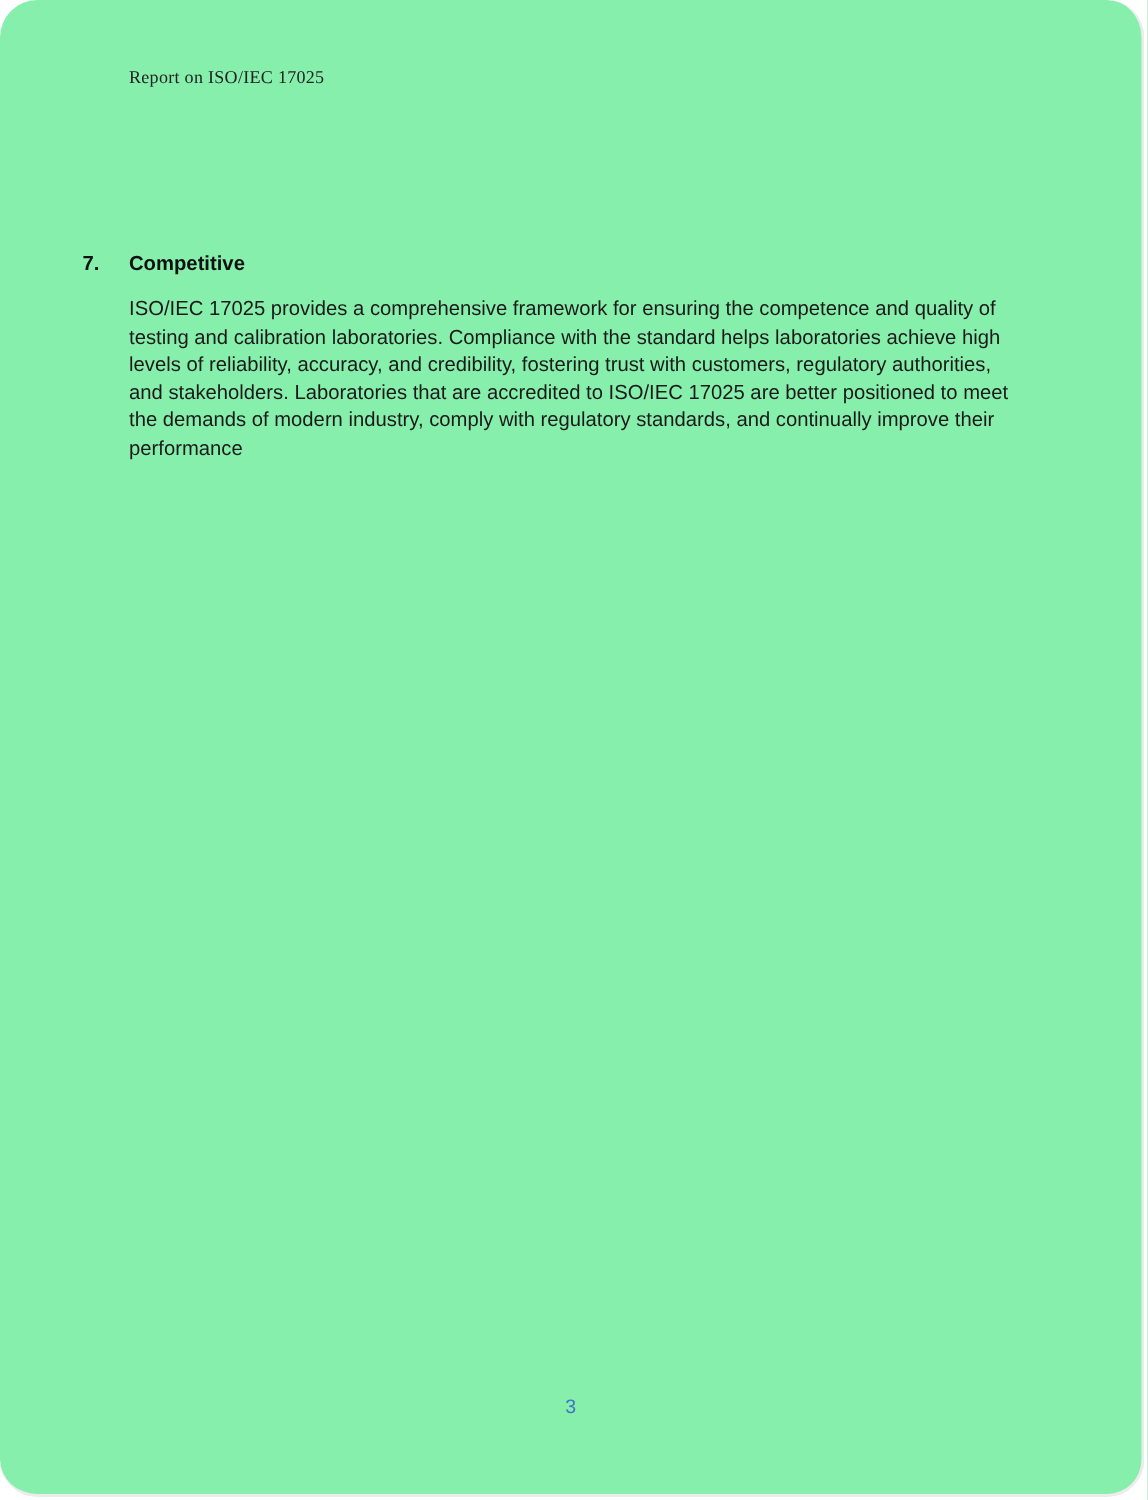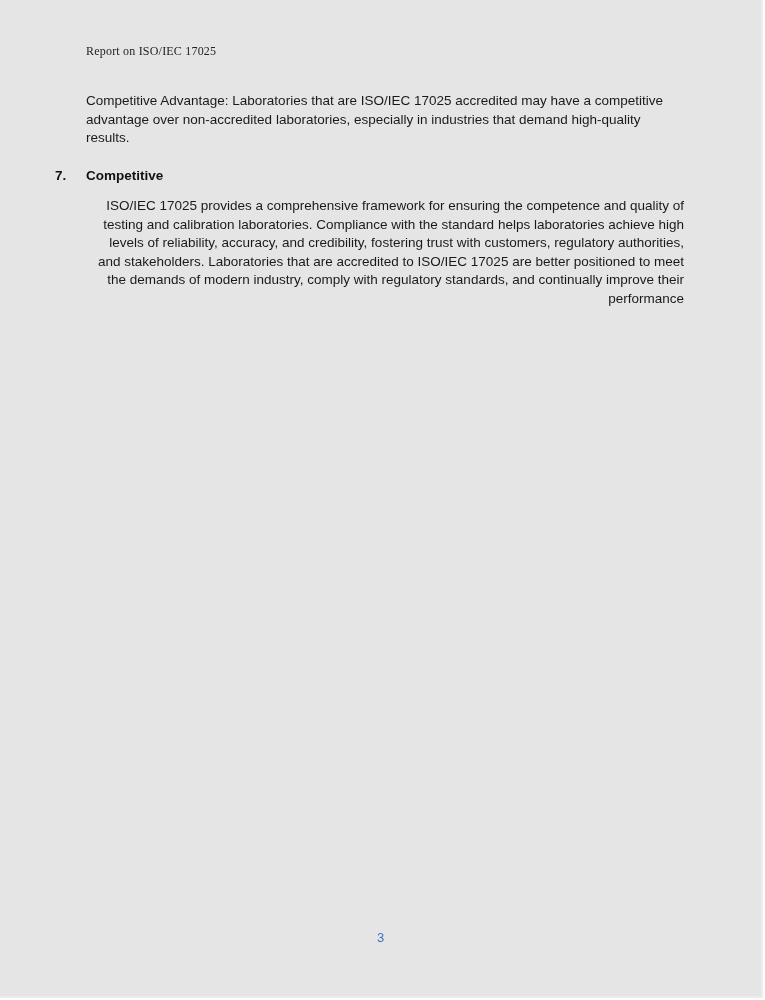--- a/index.html
+++ b/index.html
@@ -15,24 +15,25 @@
     font-family: "Liberation Sans", sans-serif;
     color: #1a1a1a;
     -webkit-font-smoothing: antialiased;
   }
   .page {
     position: absolute;
     top: 0;
     left: 0;
     width: 763px;
     height: 998px;
-    background: #e5e5e5;
+    background: #86efac;
     border-right: 2px solid #ececec;
     border-bottom: 2px solid #ececec;
     box-sizing: border-box;
+    border-radius: 25px;
   }
   .doc-header {
     position: absolute;
     top: 44px;
     left: 86px;
     font-family: "Liberation Serif", serif;
     font-size: 12px;
     color: #222222;
     letter-spacing: 0.2px;
   }
@@ -55,40 +56,38 @@
     font-weight: bold;
     color: #111111;
     display: flex;
   }
   .section-number {
     display: inline-block;
     width: 31px;
   }
   .para-2 {
     top: 197px;
-    text-align: right;
   }
   .page-number {
     position: absolute;
     top: 930px;
     left: 0;
     width: 100%;
     text-align: center;
     font-size: 13px;
     color: #4472c4;
   }
 </style>
 </head>
 <body>
 
 <div class="page">
 
   <div class="doc-header">Report on ISO/IEC 17025</div>
 
-  <div class="para para-1">Competitive Advantage: Laboratories that are ISO/IEC 17025 accredited may have a competitive advantage over non-accredited laboratories, especially in industries that demand high-quality results.</div>
 
   <div class="section-heading">
     <span class="section-number">7.</span>
     <span class="section-title">Competitive</span>
   </div>
 
   <div class="para para-2">ISO/IEC 17025 provides a comprehensive framework for ensuring the competence and quality of testing and calibration laboratories. Compliance with the standard helps laboratories achieve high levels of reliability, accuracy, and credibility, fostering trust with customers, regulatory authorities, and stakeholders. Laboratories that are accredited to ISO/IEC 17025 are better positioned to meet the demands of modern industry, comply with regulatory standards, and continually improve their performance</div>
 
   <div class="page-number">3</div>
 

